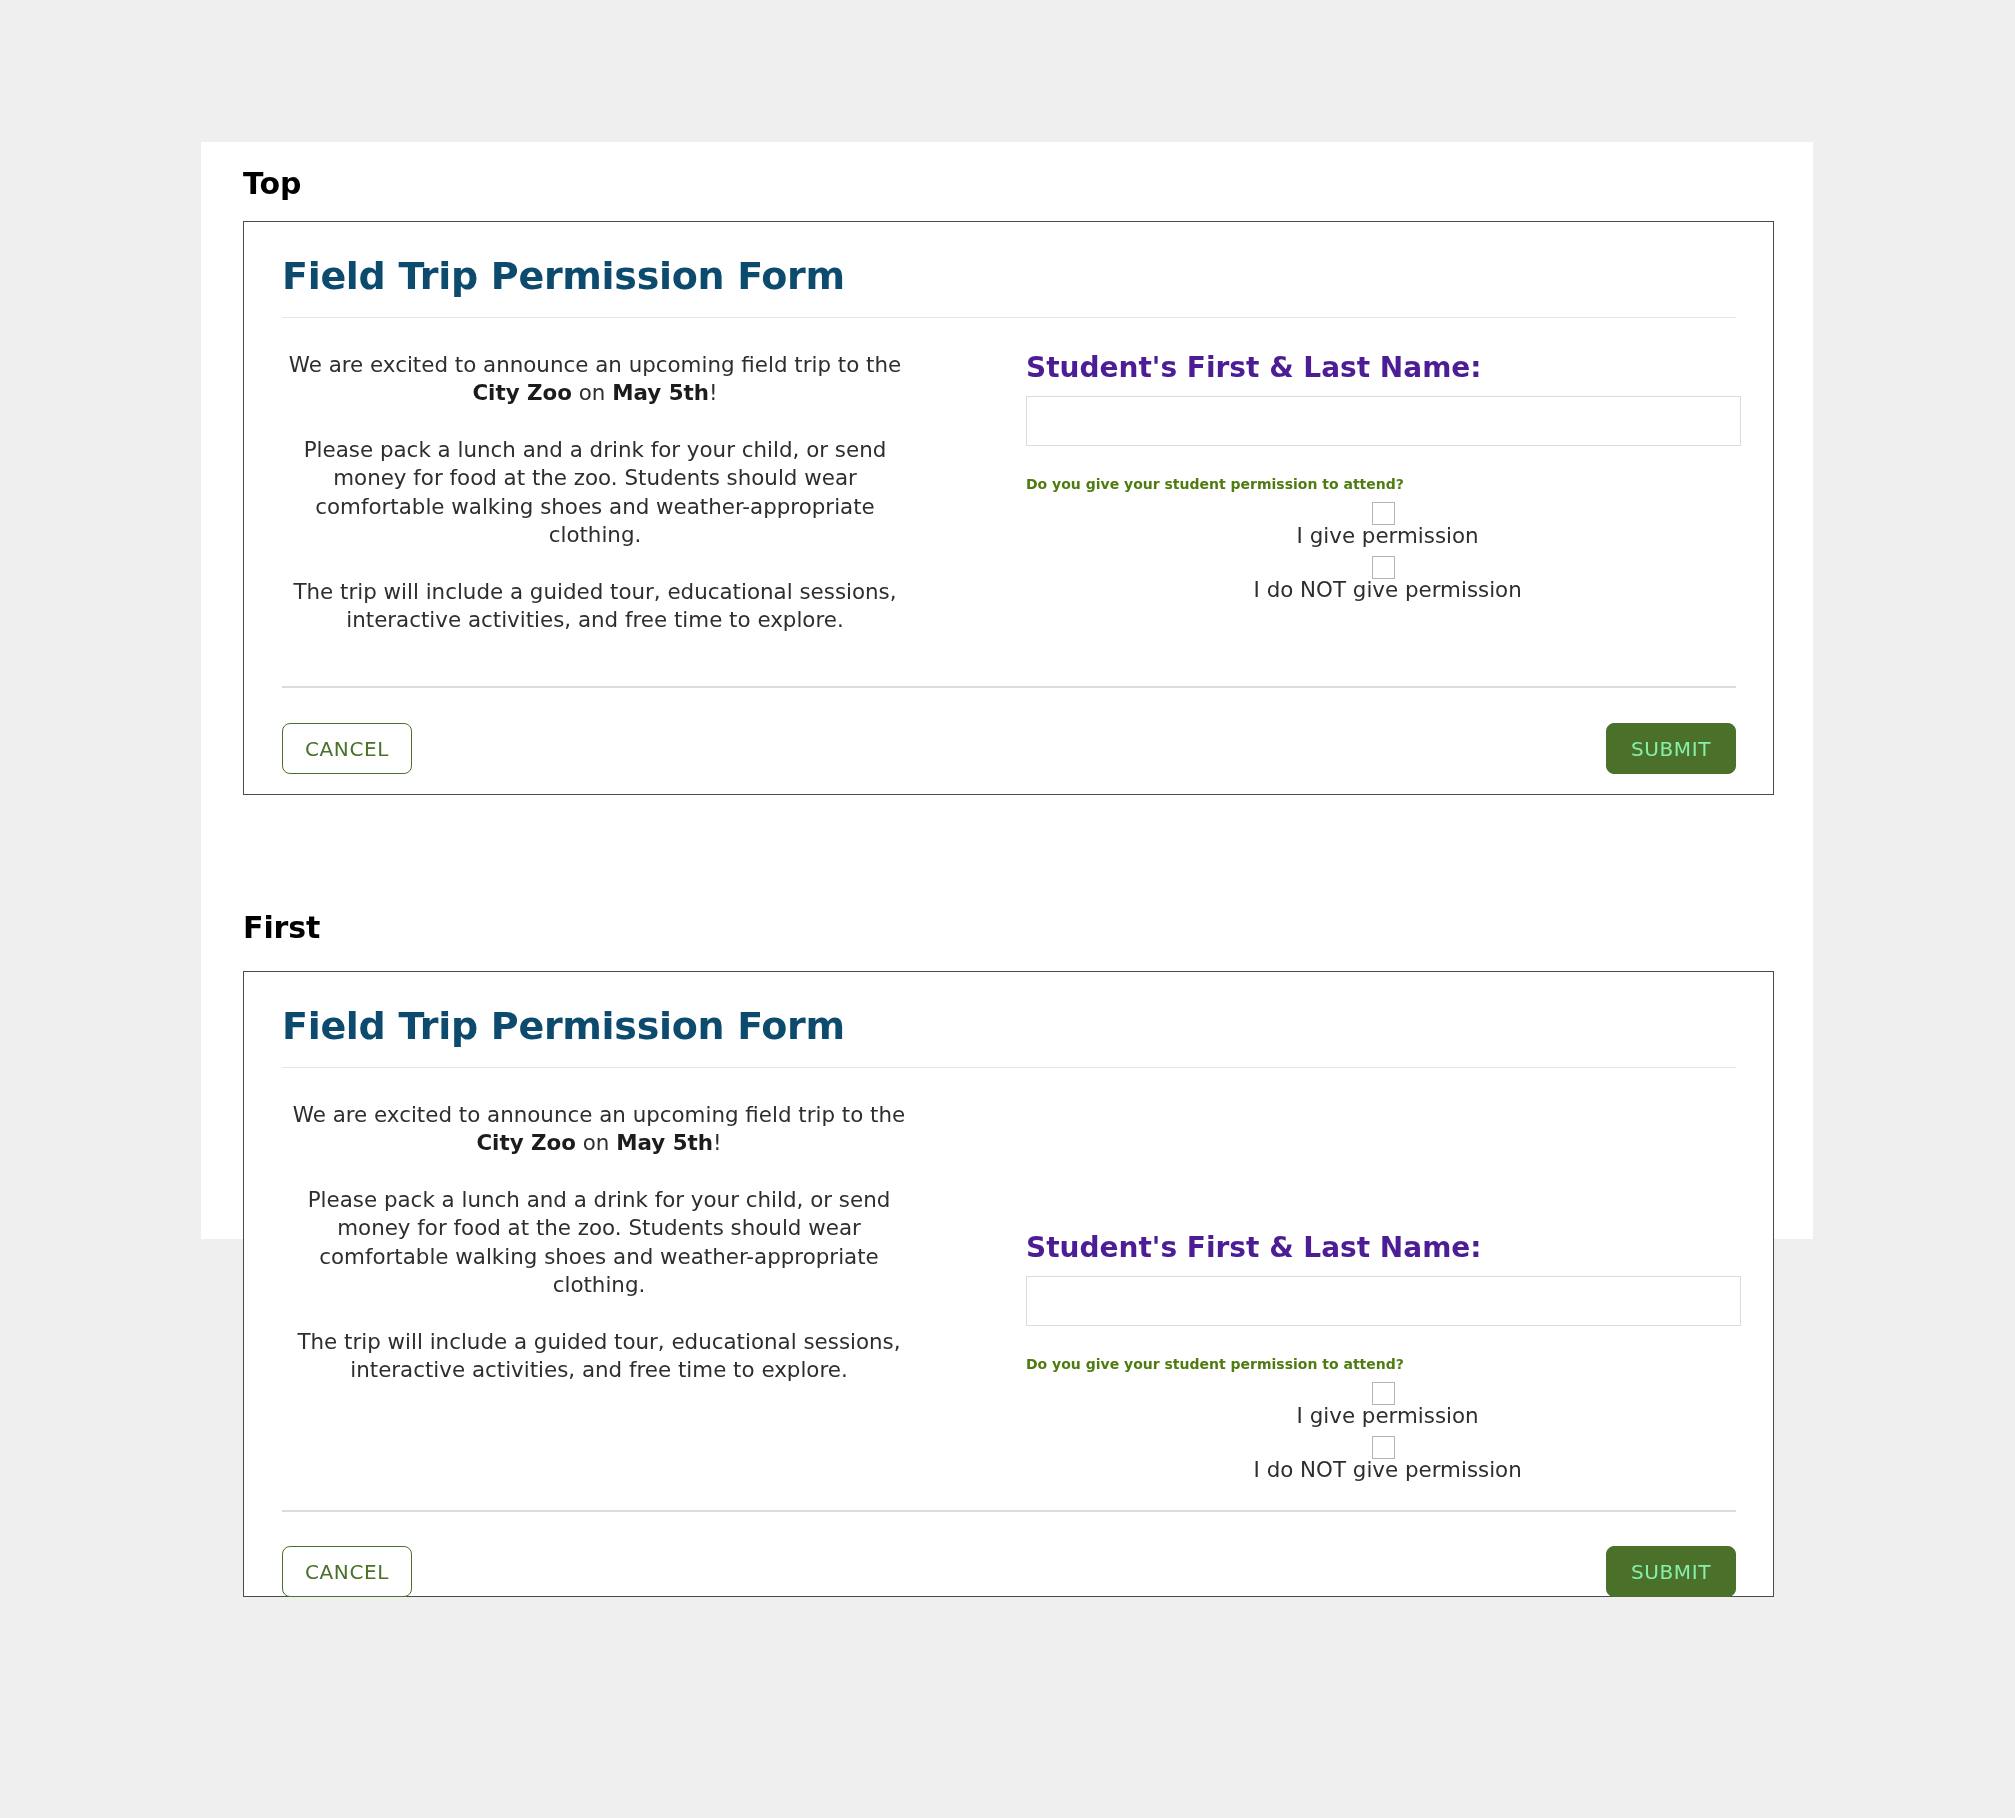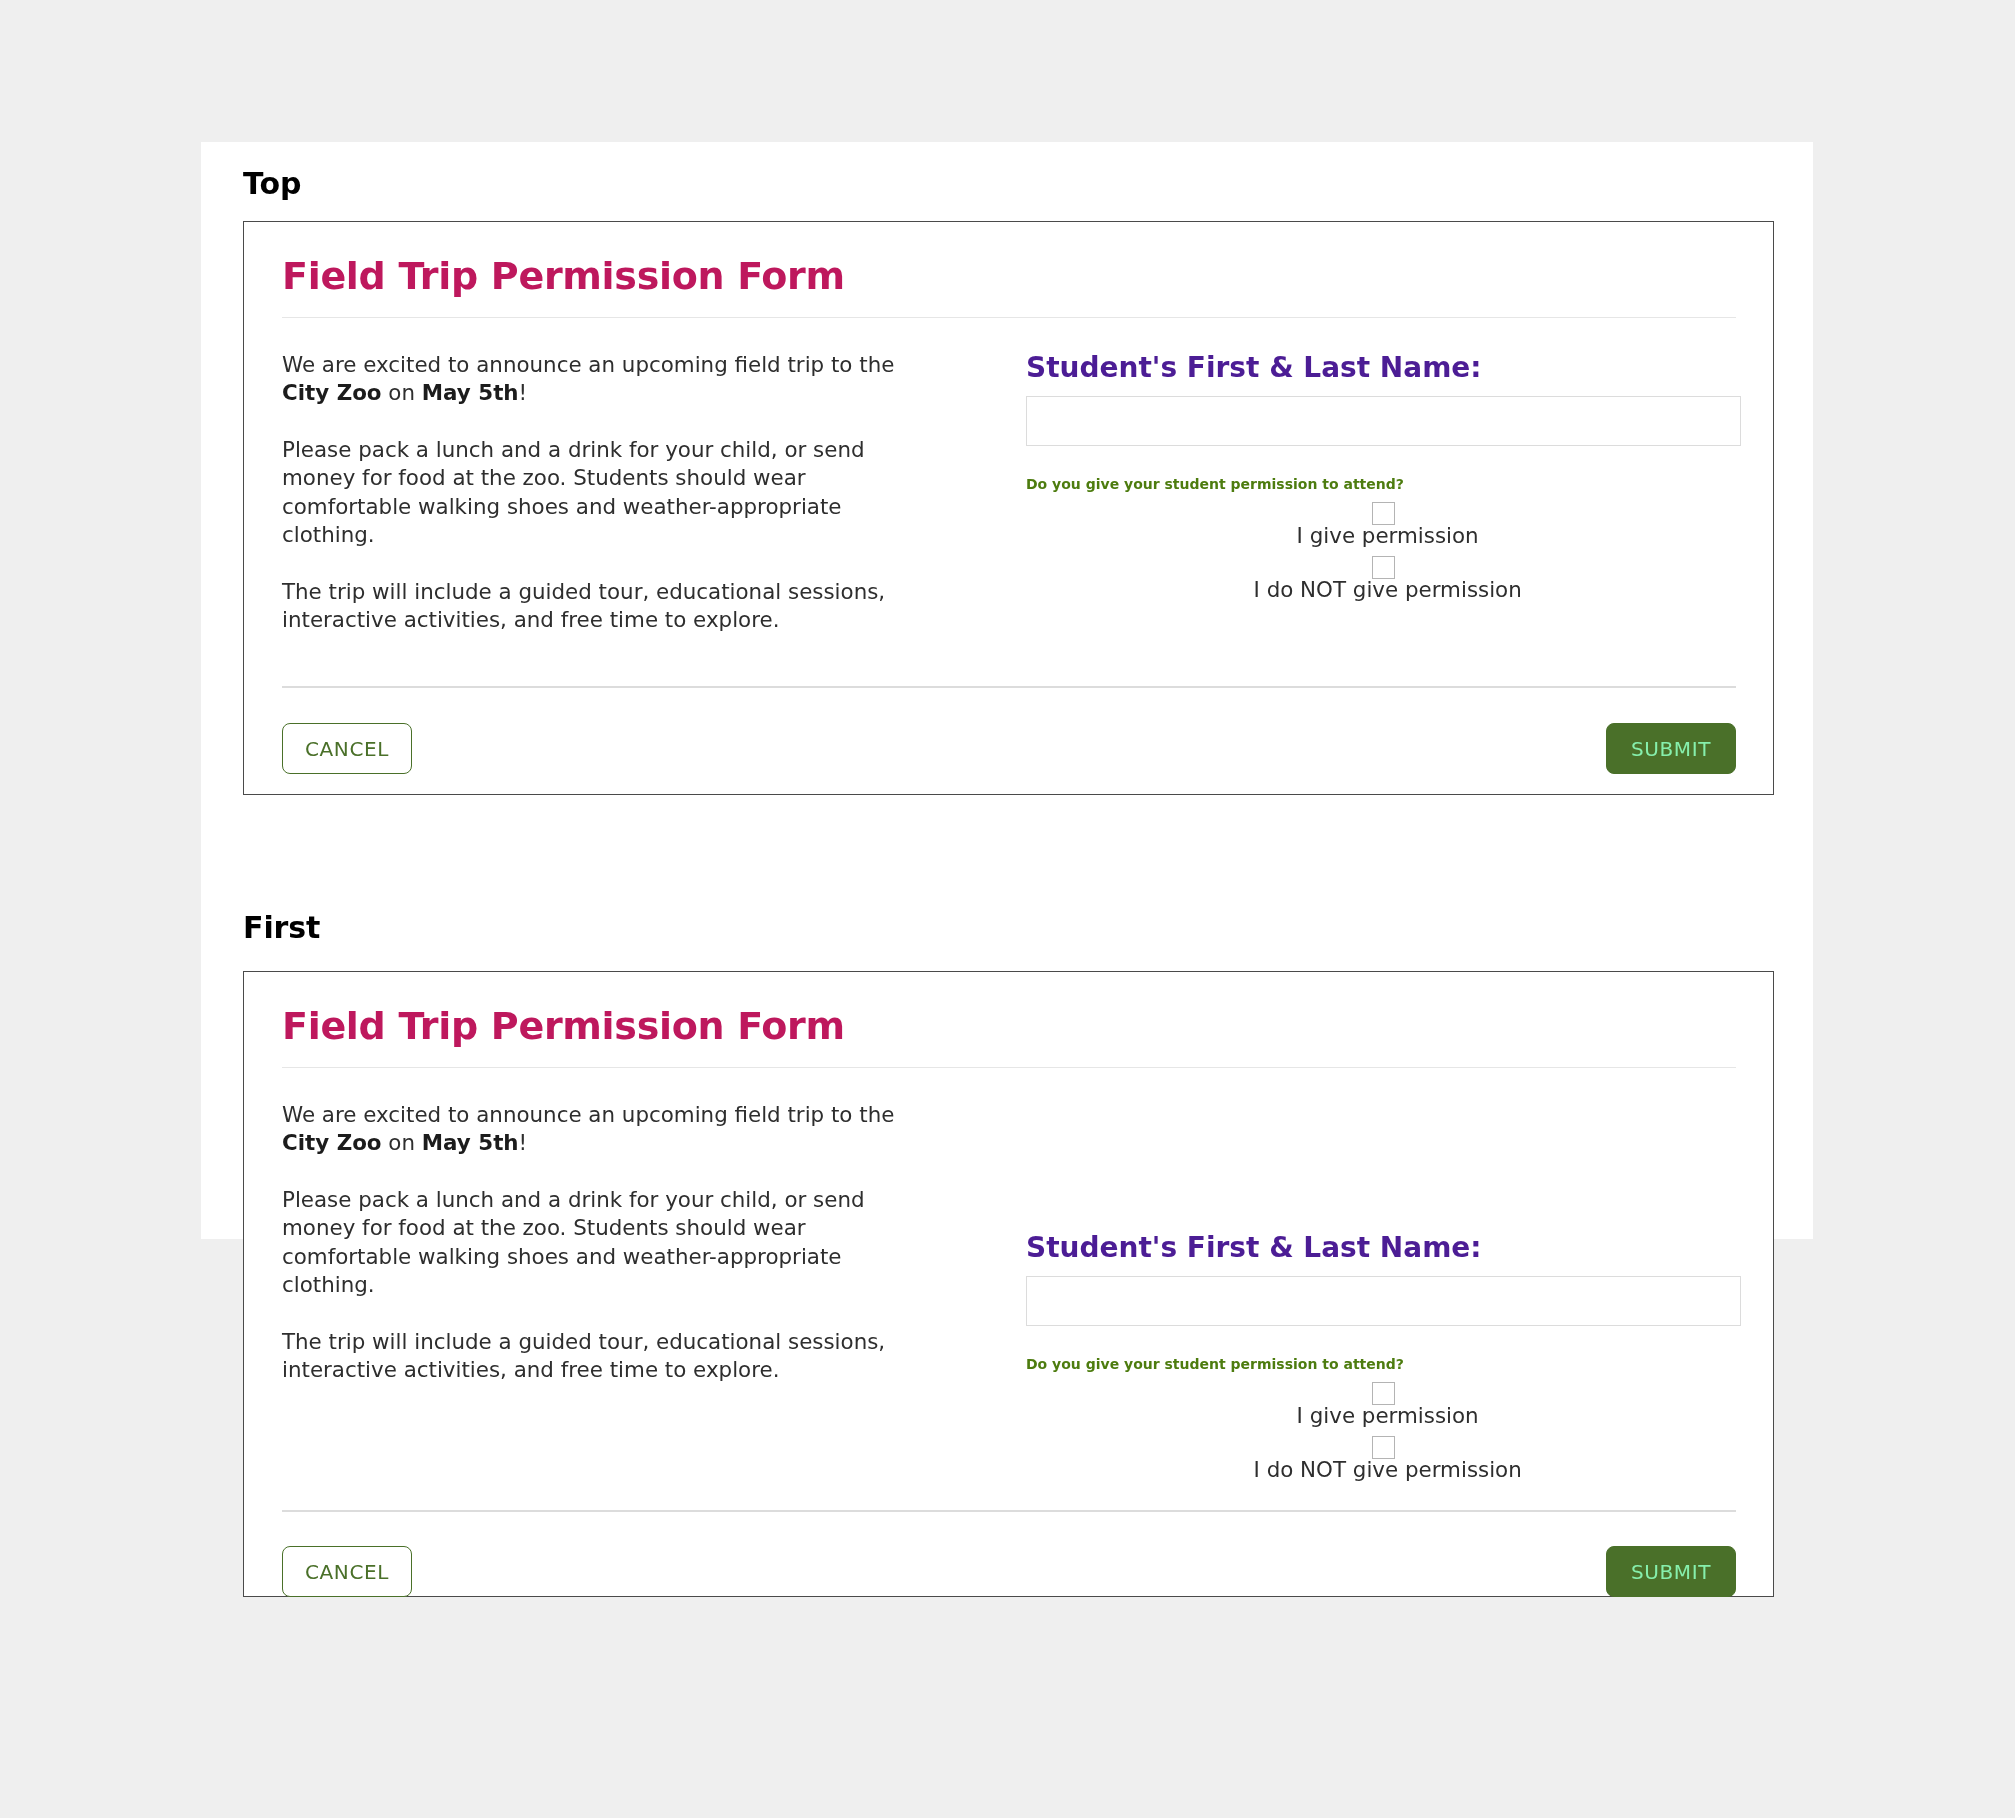--- a/index.html
+++ b/index.html
@@ -55,21 +55,21 @@
     width: 100%;
     height: 100%;
   }
 
   
   .card-title {
     position: absolute;
     left: 38px;
     font-size: 38px;
     font-weight: 600;
-    color: #be185d;
+    color: #0c4a6e;
     line-height: 1;
     letter-spacing: -0.3px;
     white-space: nowrap;
   }
   #card-top .card-title    { top: 35px; }
   #card-bottom .card-title { top: 35px; }
 
   .title-rule {
     position: absolute;
     left: 38px;
@@ -86,20 +86,21 @@
     left: 38px;
   }
   #card-top .copy-col    { top: 129px; width: 626px; }
   #card-bottom .copy-col { top: 129px; width: 634px; }
 
   .copy-col p {
     margin: 0 0 28px 0;
     font-size: 21.4px;
     line-height: 1.33;
     color: #2e2e2e;
+    text-align: center;
   }
   .copy-col p:last-child { margin-bottom: 0; }
   .copy-col b { font-weight: 700; color: #1c1c1c; }
 
   
   .form-col {
     position: absolute;
   }
   #card-top .form-col    { left: 782px; top: 129px; width: 715px; }
   #card-bottom .form-col { left: 782px; top: 259px; width: 715px; }

